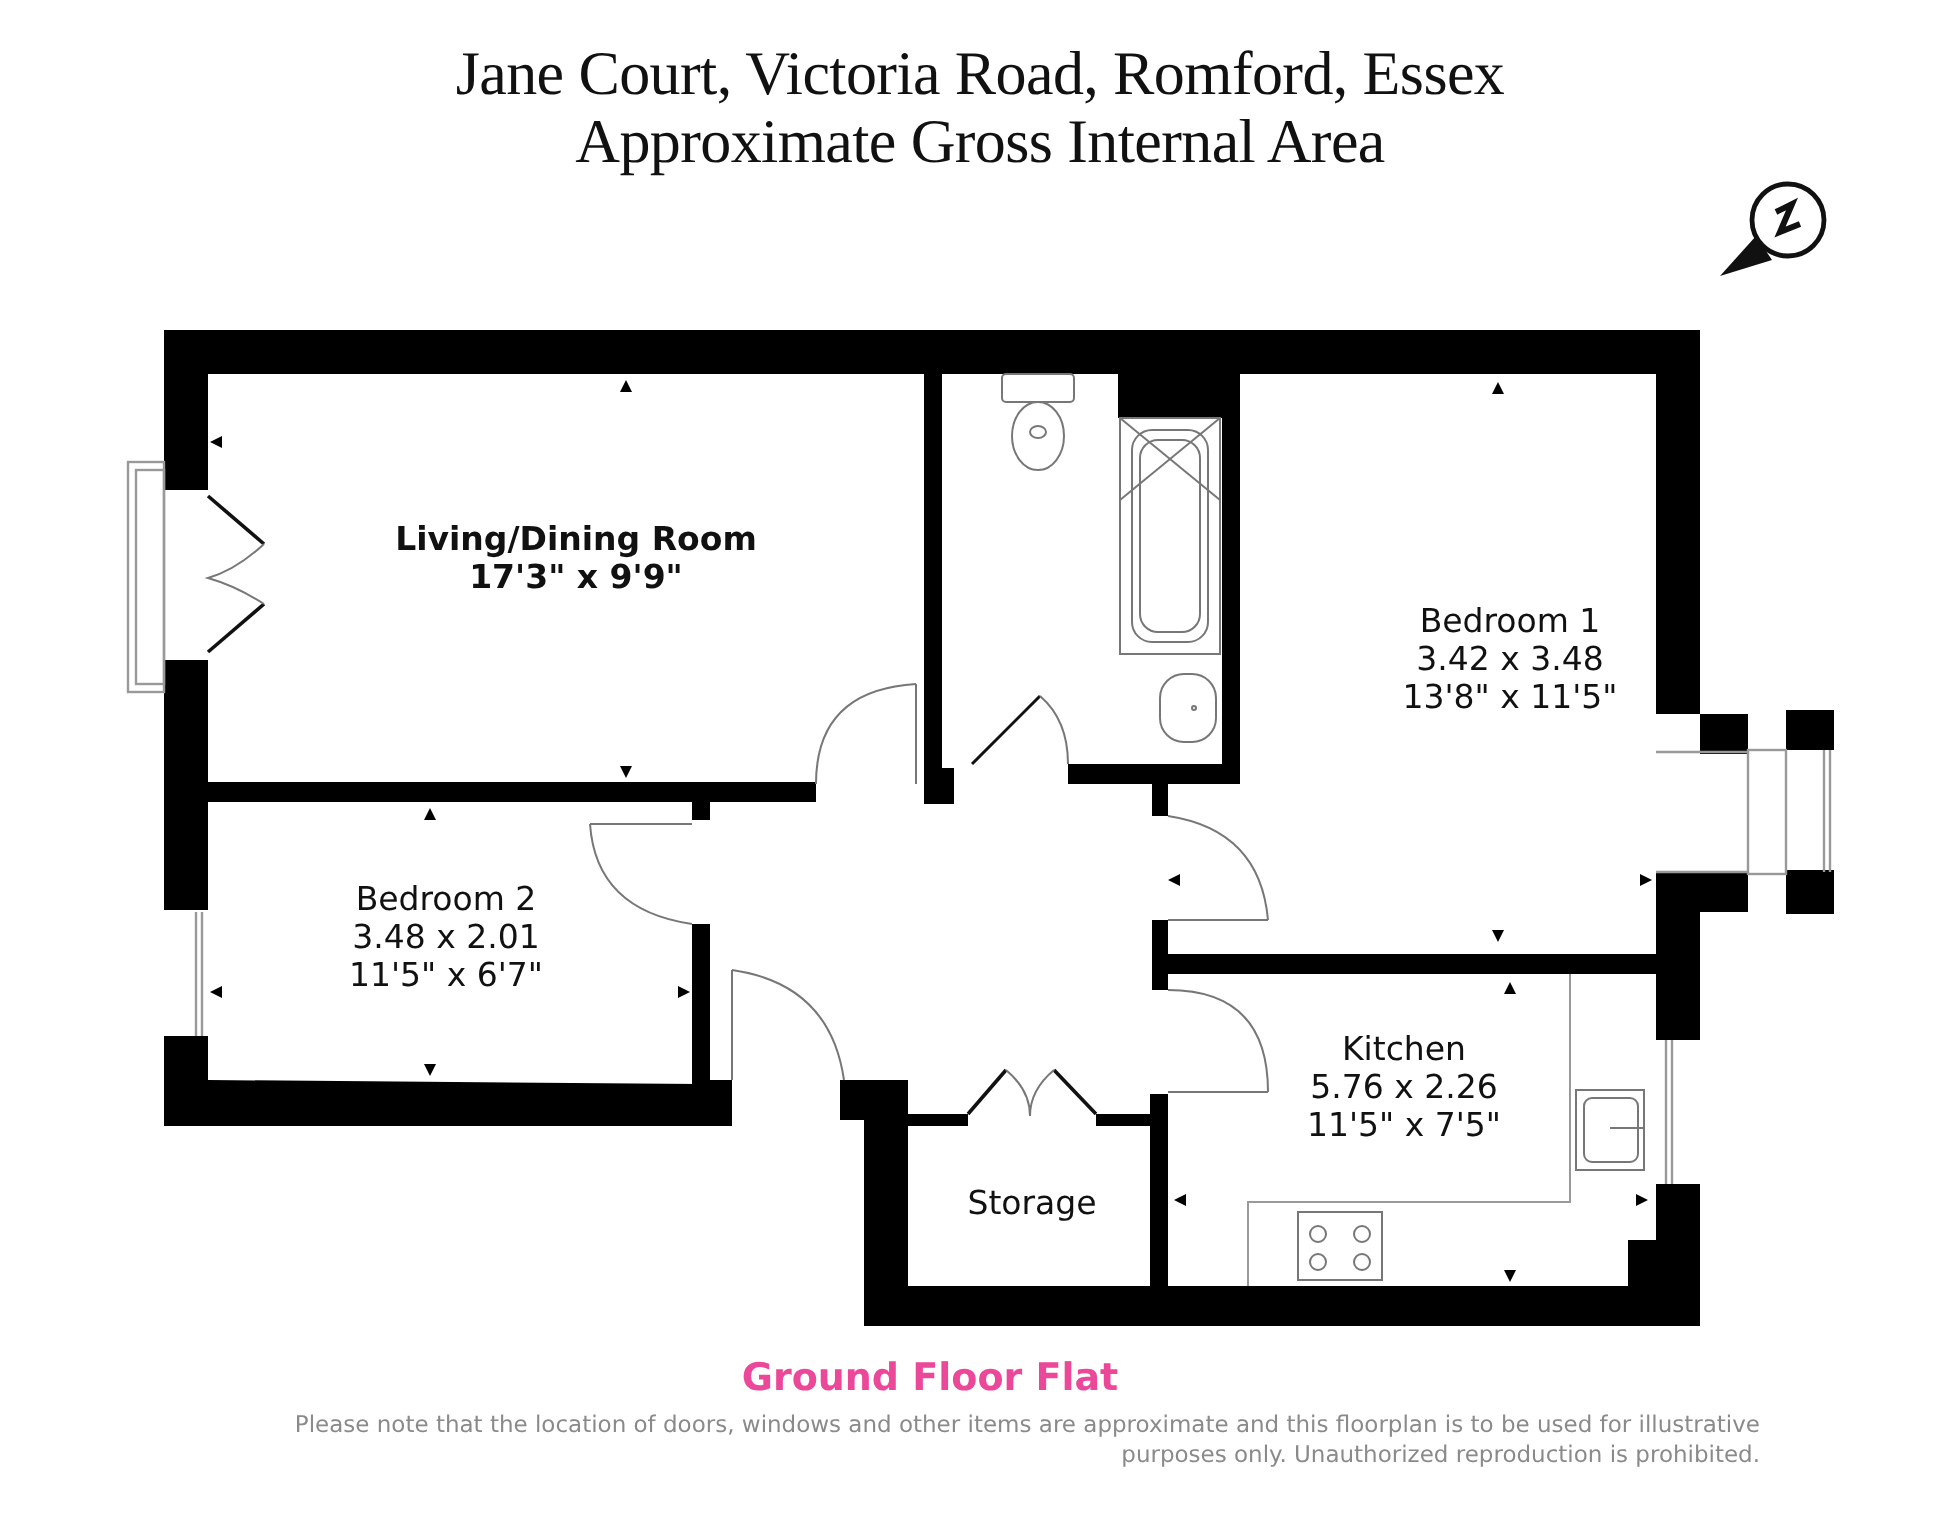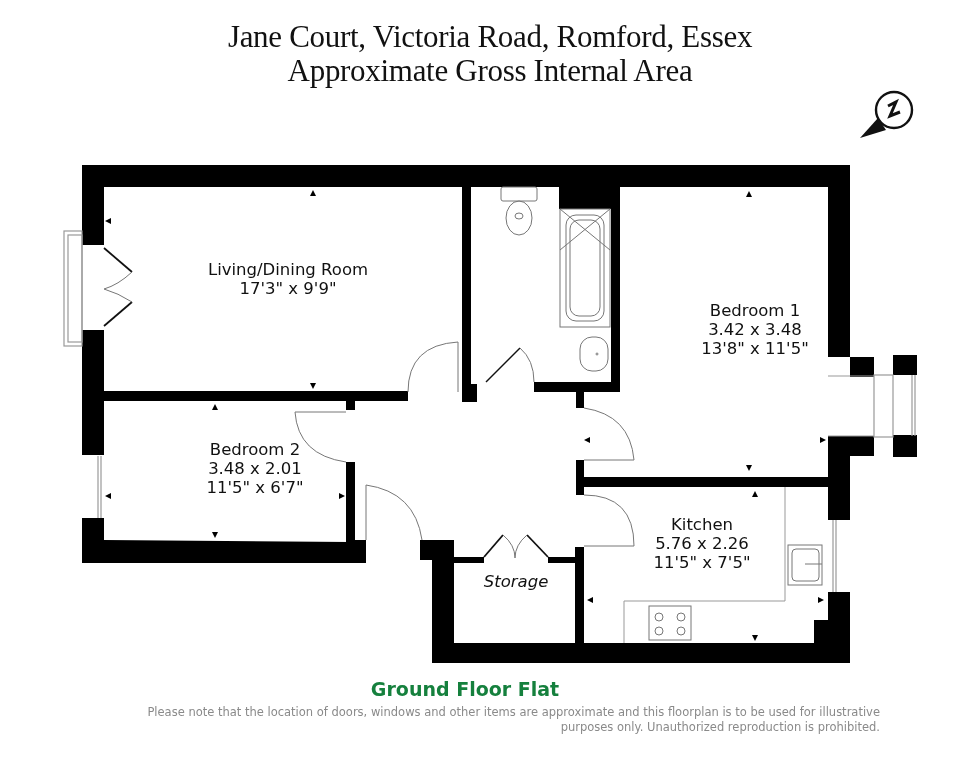--- a/index.html
+++ b/index.html
@@ -2,21 +2,21 @@
 <html><head>
 <meta charset="utf-8">
 <style>
   html, body { margin:0; padding:0; background:#ffffff; }
   body { width:980px; height:757px; position:relative; overflow:hidden; font-family:"DejaVu Sans", sans-serif; color:#111; }
   .title-block { position:absolute; left:0; top:20px; width:980px; text-align:center; }
   .title-line { font-family:Liberation Serif, serif; font-size:31px; line-height:34px; color:#111; letter-spacing:-0.3px; }
   .compass { position:absolute; left:856px; top:86px; width:64px; height:56px; }
   .plan { position:absolute; left:0; top:0; width:980px; height:757px; }
   .room-label { position:absolute; text-align:center; font-size:16.5px; line-height:19px; color:#111; transform:translateX(-50%); white-space:nowrap; }
-  .floor-name { position:absolute; left:0; top:678px; width:930px; text-align:center; font-weight:bold; font-size:19px; color:#15803d; }
+  .floor-name { position:absolute; left:0; top:678px; width:930px; text-align:center; font-weight:bold; font-size:19px; color:#ec4899; }
   .disclaimer { position:absolute; left:120px; top:705px; width:760px; text-align:right; font-size:11.5px; line-height:15px; color:#8a8a8a; }
 </style>
 </head>
 <body>
 
 <div class="title-block">
   <div class="title-line">Jane Court, Victoria Road, Romford, Essex</div>
   <div class="title-line">Approximate Gross Internal Area</div>
 </div>
 
@@ -167,37 +167,37 @@
     <polygon points="212,532 215,538 218,532"></polygon>
     <polygon points="111,493 105,496 111,499"></polygon>
     <polygon points="339,493 345,496 339,499"></polygon>
     <polygon points="752,497 755,491 758,497"></polygon>
     <polygon points="752,635 755,641 758,635"></polygon>
     <polygon points="593,597 587,600 593,603"></polygon>
     <polygon points="818,597 824,600 818,603"></polygon>
   </g>
 </svg>
 
-<div class="room-label" style="left:288px; top:260px;">
+<div class="room-label" style="left:288px; top:260px;font-weight:bold;">
   <div>Living/Dining Room</div>
   <div>17'3" x 9'9"</div>
 </div>
 <div class="room-label" style="left:722px; top:301px;margin-left:33px;">
   <div>Bedroom 1</div>
   <div>3.42 x 3.48</div>
   <div>13'8" x 11'5"</div>
 </div>
-<div class="room-label" style="left:223px; top:440px;margin-left:32px;">
+<div class="room-label" style="left:223px; top:440px;">
   <div>Bedroom 2</div>
   <div>3.48 x 2.01</div>
   <div>11'5" x 6'7"</div>
 </div>
 <div class="room-label" style="left:702px; top:515px;">
   <div>Kitchen</div>
   <div>5.76 x 2.26</div>
   <div>11'5" x 7'5"</div>
 </div>
-<div class="room-label" style="left:516px; top:572px;font-style:italic;">
+<div class="room-label" style="left:516px; top:592px;">
   <div>Storage</div>
 </div>
 
 <div class="floor-name">Ground Floor Flat</div>
 <div class="disclaimer">Please note that the location of doors, windows and other items are approximate and this floorplan is to be used for illustrative purposes only. Unauthorized reproduction is prohibited.</div>
 
 </body></html>

